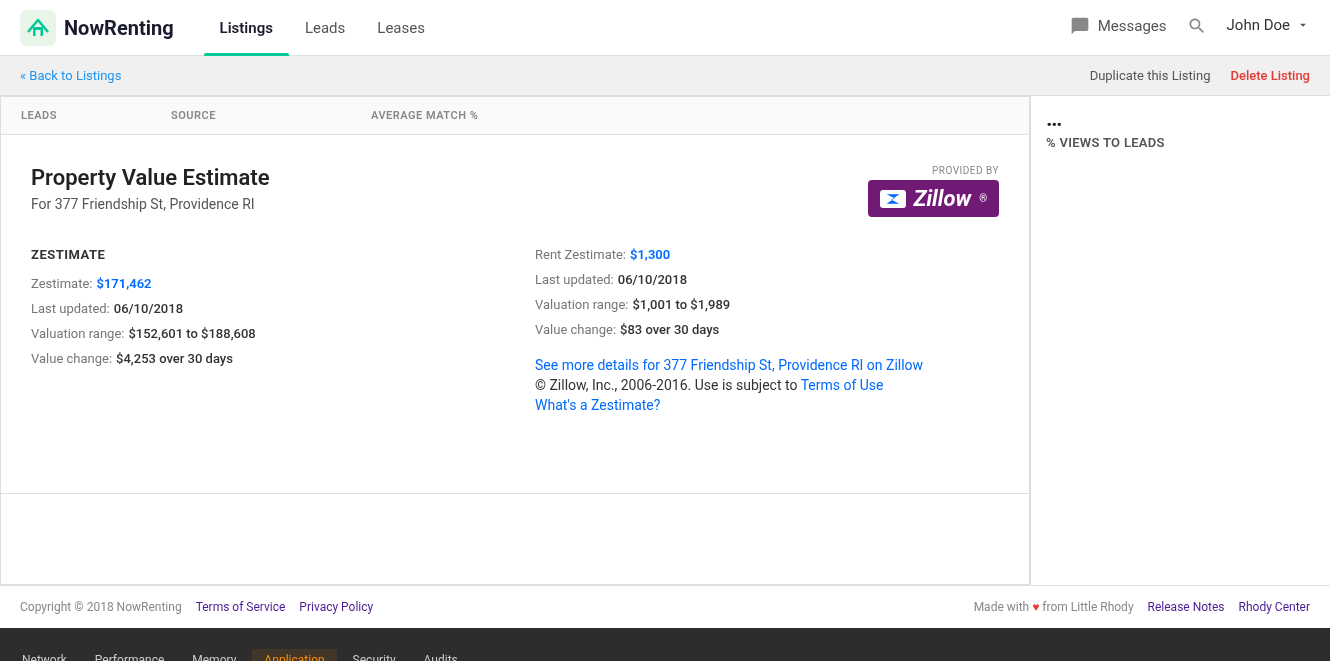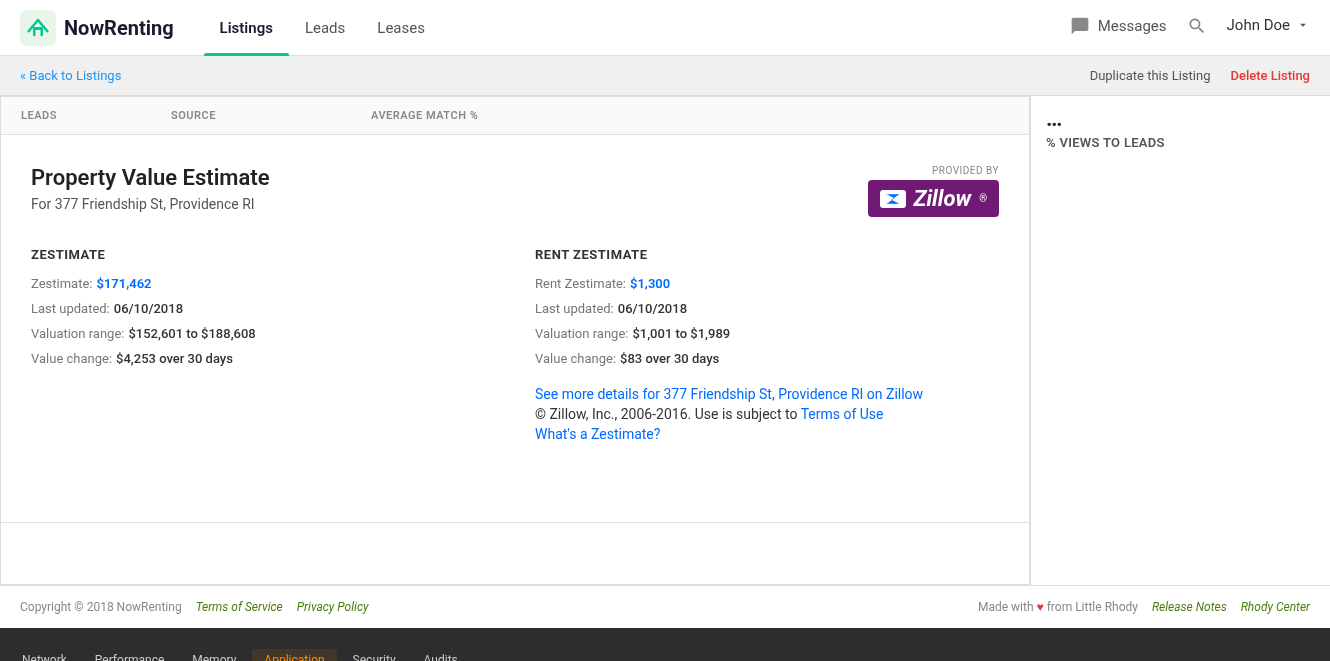--- a/index.html
+++ b/index.html
@@ -255,24 +255,23 @@
       align-items: center;
       font-size: 12px;
       color: #888;
     }
     .footer-left {
       display: flex;
       gap: 14px;
       align-items: center;
     }
     .footer-link {
-      color: #4d7c0f;
+      color: #4c1d95;
       cursor: pointer;
       text-decoration: none;
-      font-style: italic;
     }
     .footer-right {
       display: flex;
       align-items: center;
       gap: 14px;
     }
     .heart-icon {
       color: #e53935;
     }
 
@@ -398,21 +397,20 @@
             <span class="estimate-label">Valuation range:</span>
             <span class="estimate-value">$152,601 to $188,608</span>
           </div>
           <div class="estimate-row">
             <span class="estimate-label">Value change:</span>
             <span class="estimate-value">$4,253 over 30 days</span>
           </div>
         </div>
 
         <div class="estimate-col">
-          <div class="estimate-title">RENT ZESTIMATE</div>
           <div class="estimate-row">
             <span class="estimate-label">Rent Zestimate:</span>
             <span class="estimate-value-blue">$1,300</span>
           </div>
           <div class="estimate-row">
             <span class="estimate-label">Last updated:</span>
             <span class="estimate-value">06/10/2018</span>
           </div>
           <div class="estimate-row">
             <span class="estimate-label">Valuation range:</span>

